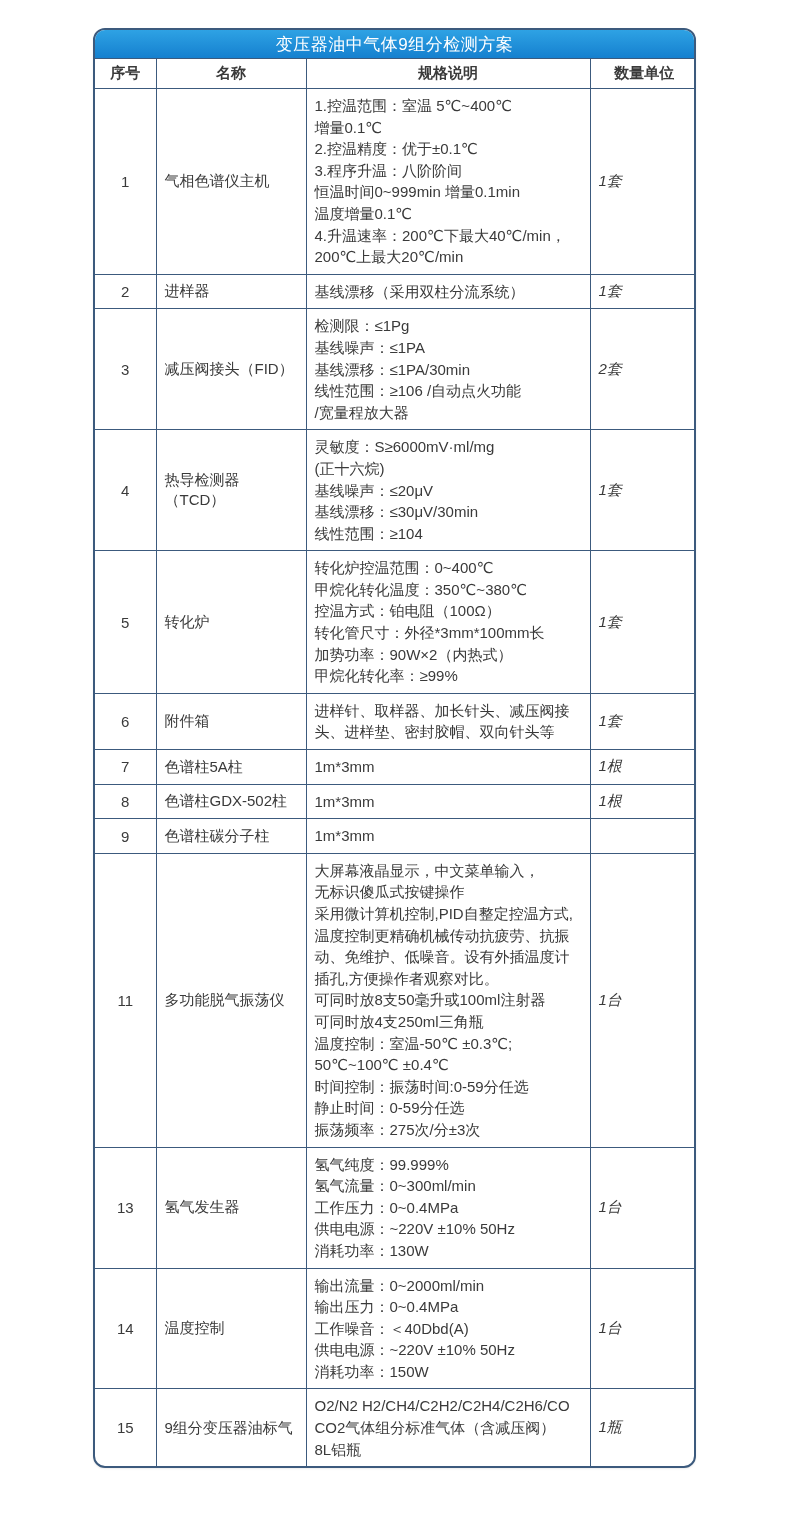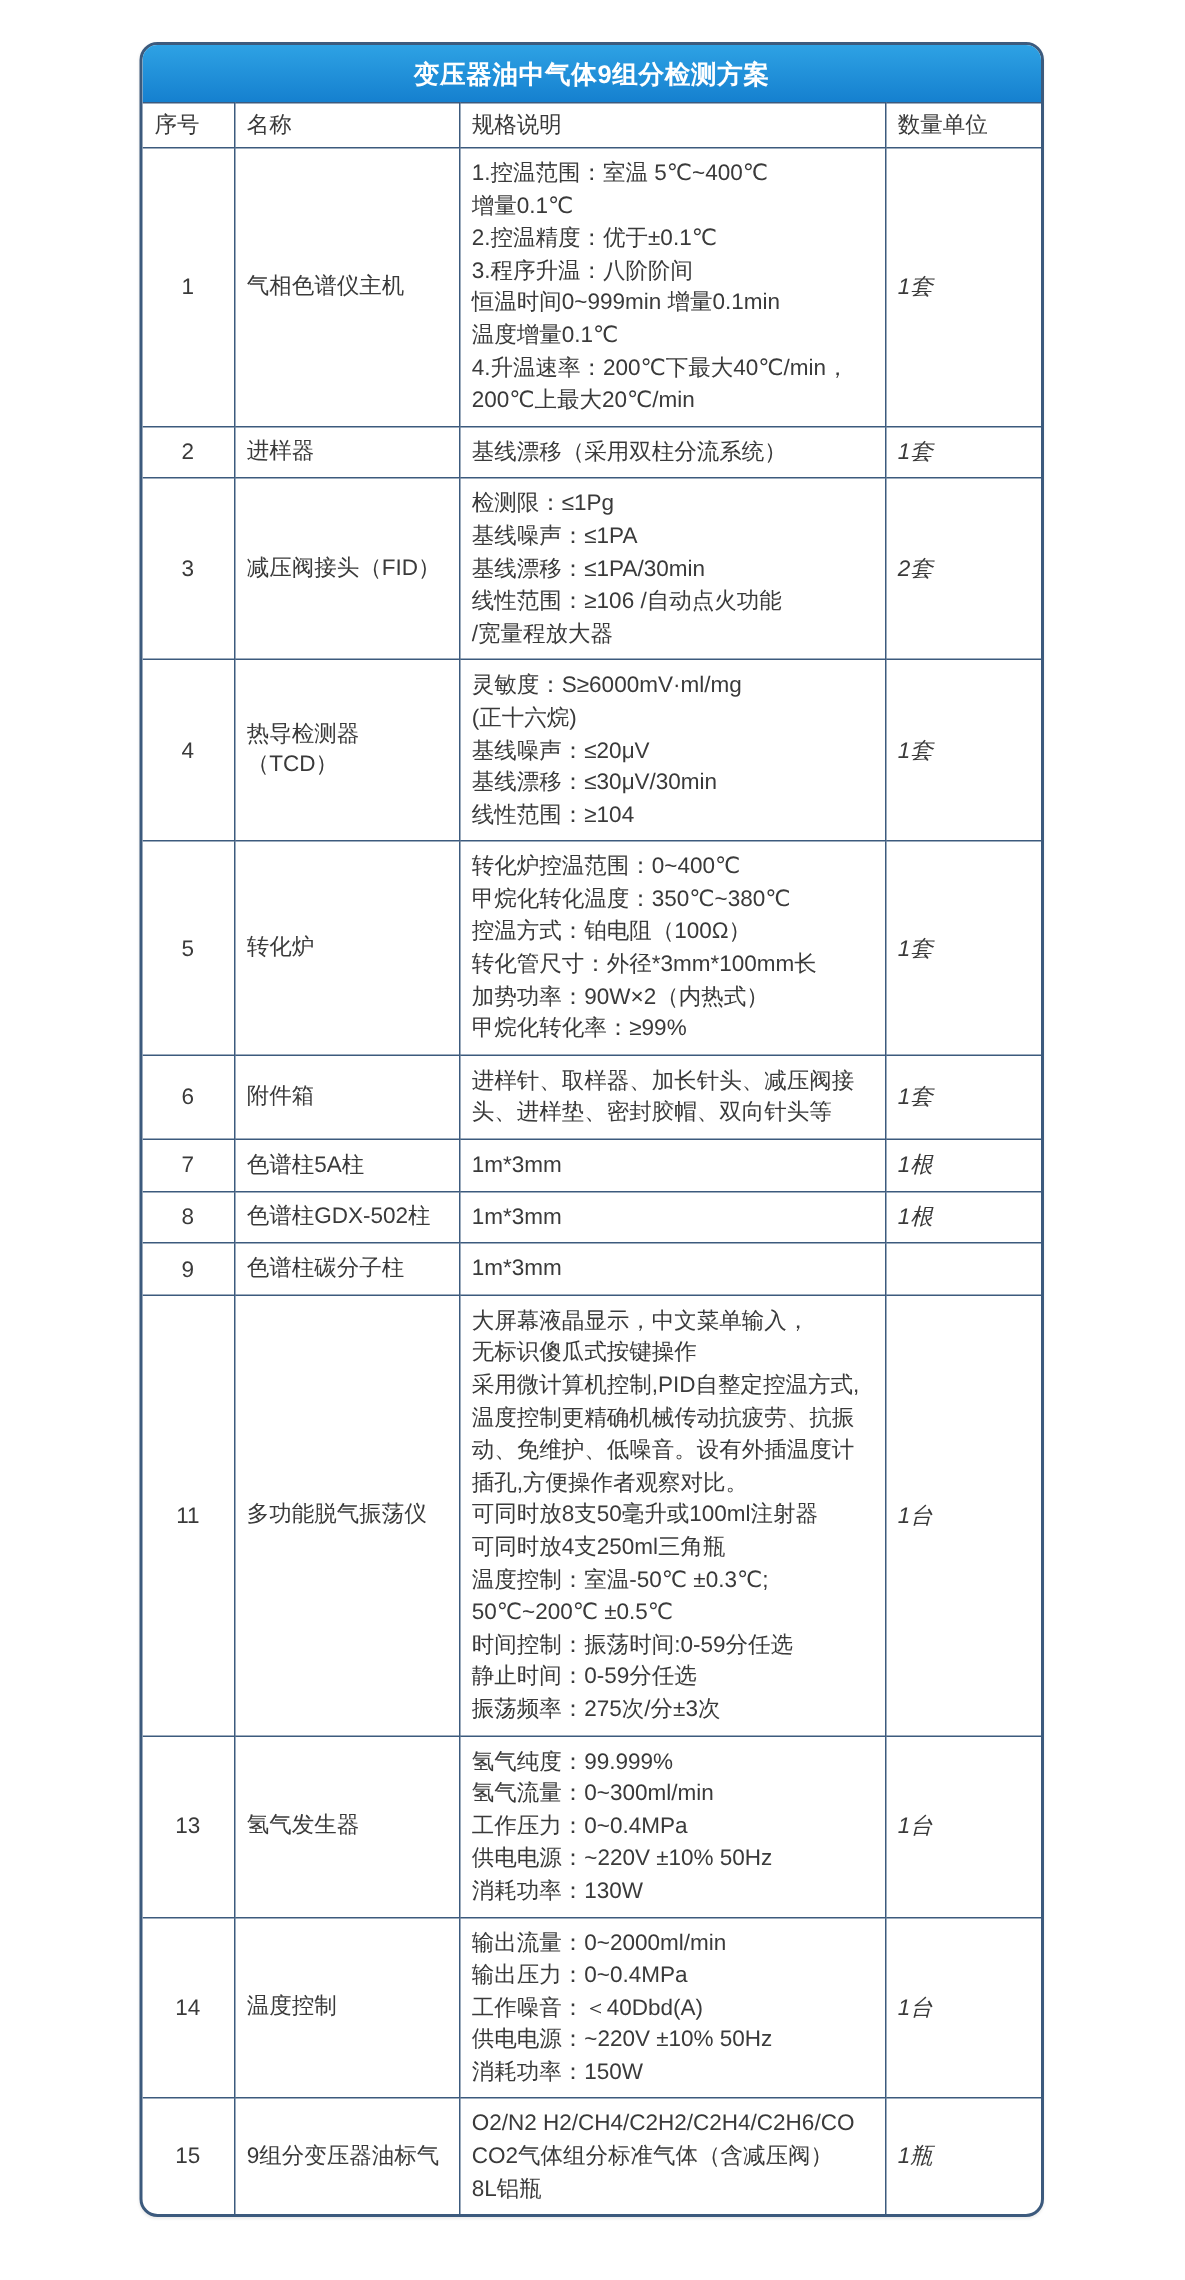--- a/index.html
+++ b/index.html
@@ -17,39 +17,39 @@
   }
   .card{
     position:absolute;left:93px;top:28px;width:603px;
     background:#ffffff;
     border:2px solid var(--border);
     border-radius:12px;
     overflow:hidden;
     box-shadow:0 1px 2px rgba(0,0,0,0.08);
   }
   .title-bar{
-    height:38px;
+    height:28px;
     background:linear-gradient(180deg,var(--blue-top),var(--blue-bottom));
-    color:#ffffff;font-weight:bold;font-size:17px;
+    color:#ffffff;font-weight:normal;font-size:17px;
     display:flex;align-items:center;justify-content:center;
     letter-spacing:0.5px;
   }
   table.spec{
     width:100%;border-collapse:collapse;table-layout:fixed;
   }
   table.spec th,table.spec td{
     border:1px solid var(--border);
     vertical-align:middle;
     font-size:15px;
     color:var(--text);
     padding:6px 8px;
     overflow:hidden;
   }
   table.spec th{
-    font-weight:normal;text-align:left;padding:5px 8px;height:29px;
+    font-weight:bold;text-align:center;padding:5px 8px;height:29px;
   }
   .c-no{width:61px;}
   .c-name{width:150px;}
   .c-spec{width:284px;}
   .c-qty{width:108px;}
   td.td-no{text-align:center;padding:6px 2px;}
   td.td-name{padding:6px 3px 6px 8px;line-height:1.35;font-size:14.5px;}
   td.td-spec{white-space:pre-line;line-height:1.44;padding:7px 8px;}
   td.td-qty{padding:6px 9px;font-style:italic;}
   
@@ -154,21 +154,21 @@
         </tr>
         <tr>
           <td class="td-no">11</td>
           <td class="td-name">多功能脱气振荡仪</td>
           <td class="td-spec">大屏幕液晶显示，中文菜单输入，
 无标识傻瓜式按键操作
 采用微计算机控制,PID自整定控温方式,温度控制更精确机械传动抗疲劳、抗振动、免维护、低噪音。设有外插温度计插孔,方便操作者观察对比。
 可同时放8支50毫升或100ml注射器
 可同时放4支250ml三角瓶
 温度控制：室温-50℃ ±0.3℃;
- 50℃~200℃ ±0.5℃
+ 50℃~100℃ ±0.4℃
 时间控制：振荡时间:0-59分任选
 静止时间：0-59分任选
 振荡频率：275次/分±3次</td>
           <td class="td-qty">1台</td>
         </tr>
         <tr>
           <td class="td-no">13</td>
           <td class="td-name">氢气发生器</td>
           <td class="td-spec">氢气纯度：99.999%
 氢气流量：0~300ml/min

